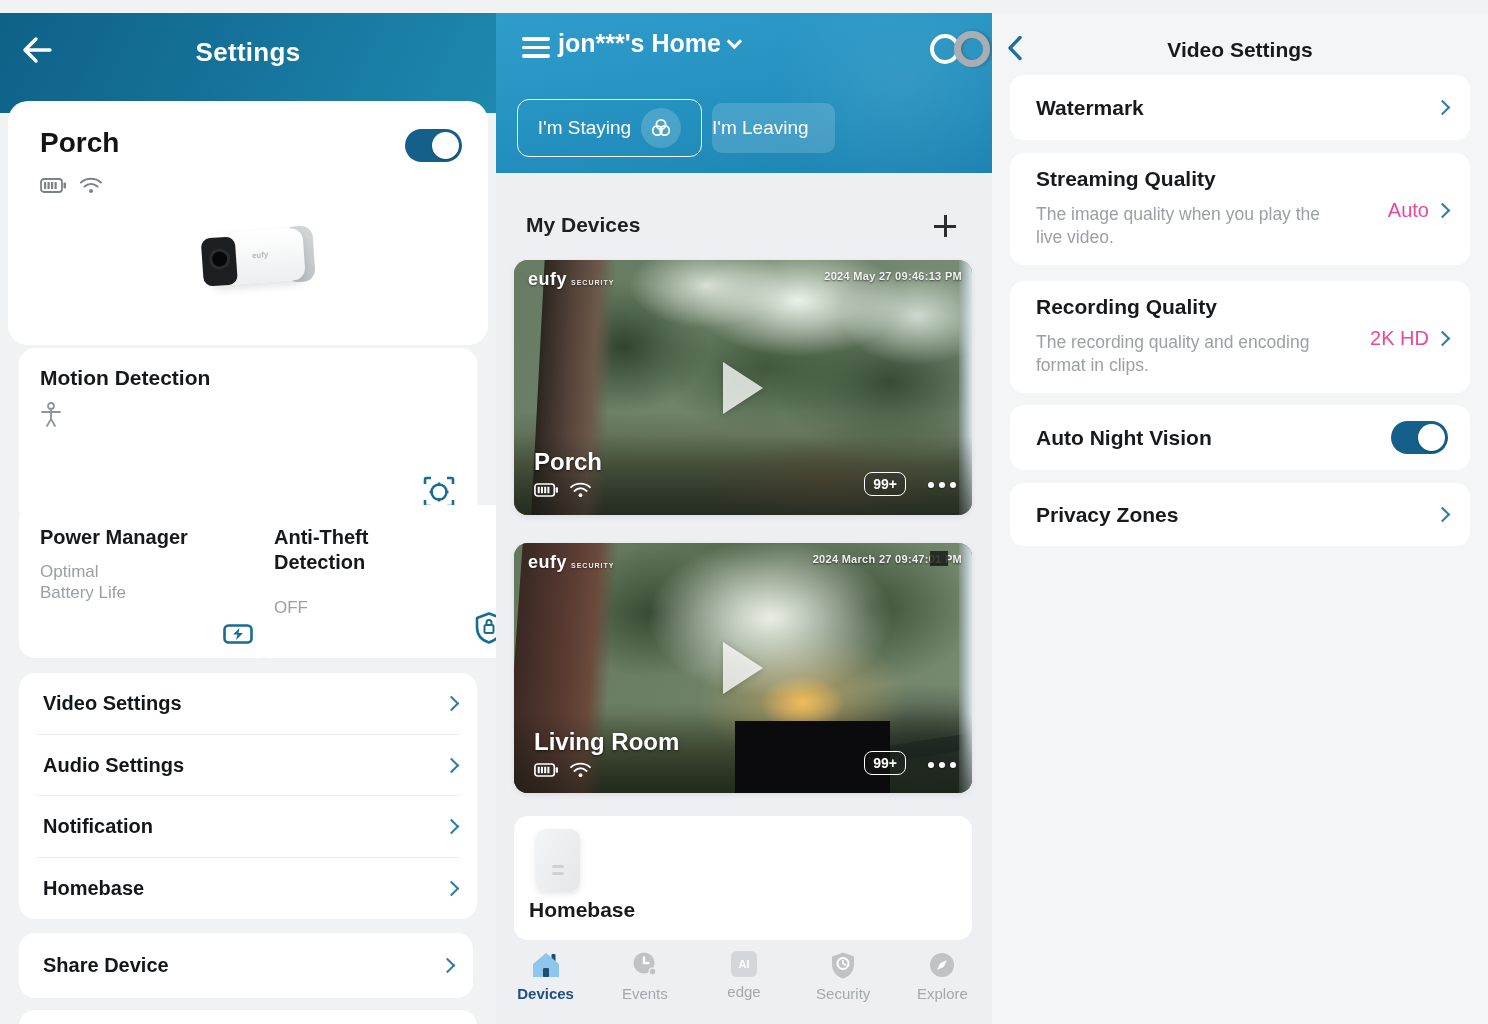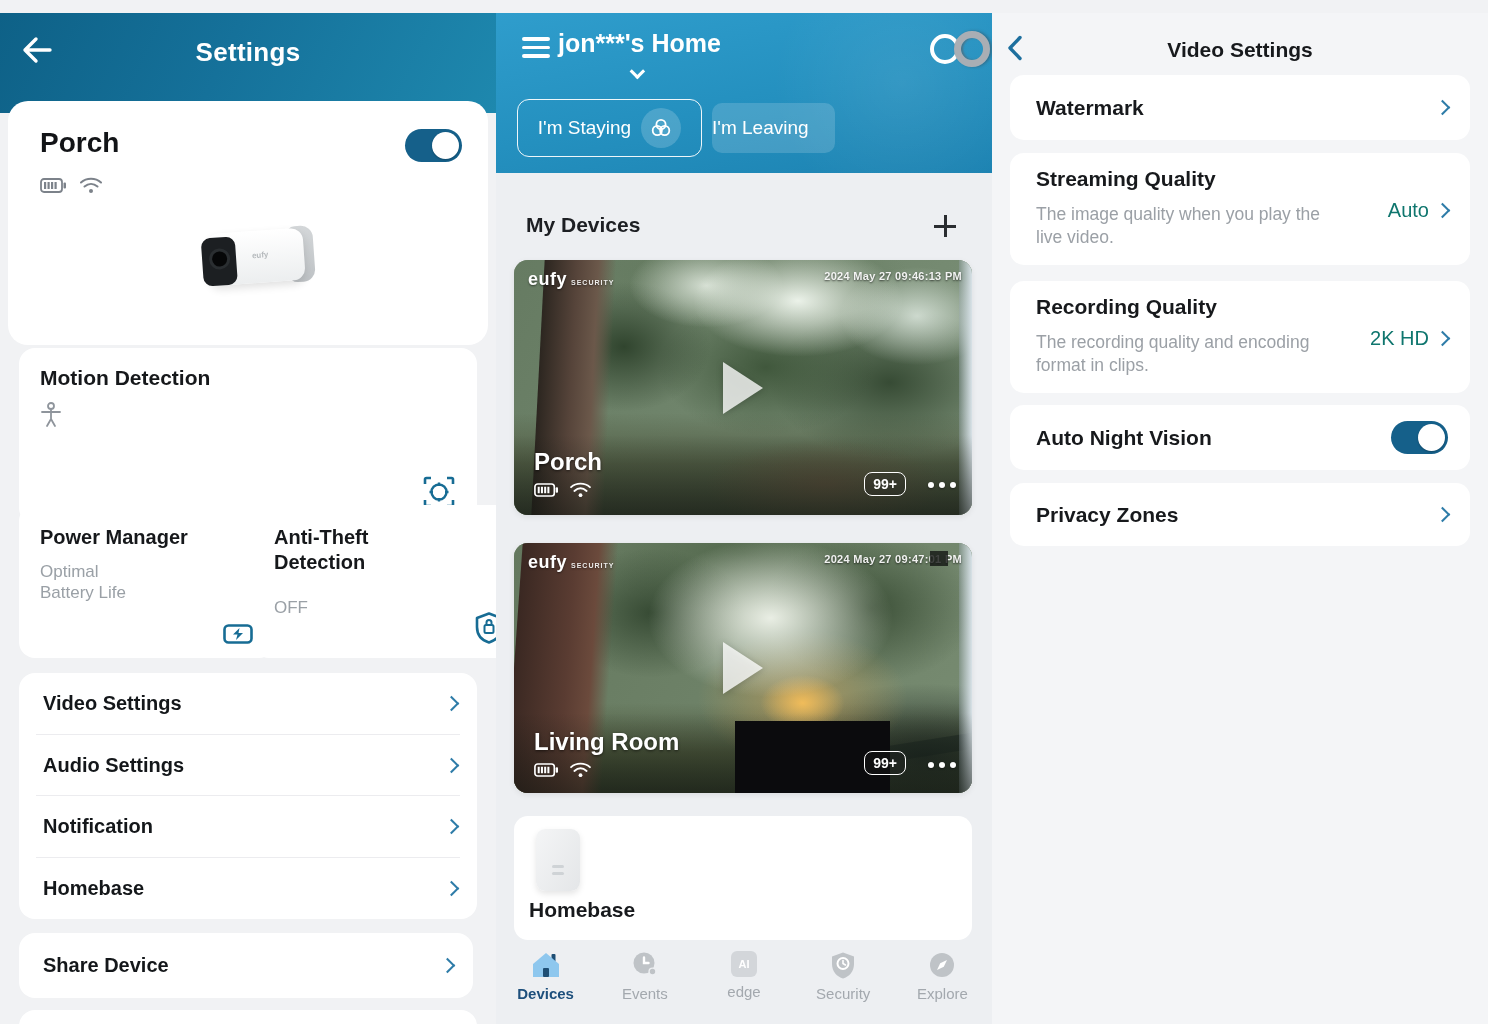--- a/index.html
+++ b/index.html
@@ -53,21 +53,21 @@
   .chev { width:11px; height:11px; border-top:2.5px solid #2e7ca8; border-right:2.5px solid #2e7ca8; transform:rotate(45deg); flex:0 0 auto; }
 
   
   #home-panel { left:496px; background:#edeff2; }
   .home-header { position:absolute; top:0; left:0; width:496px; height:160px;
     background:linear-gradient(170deg,#2f9dcc 0%,#2490bf 55%,#1d83b2 100%); overflow:hidden; }
   .header-deco { position:absolute; right:-40px; top:-60px; width:260px; height:260px; border-radius:50%;
     background:radial-gradient(circle, rgba(255,255,255,.08), rgba(255,255,255,0) 70%); }
   .hamburger { position:absolute; left:26px; top:24px; width:28px; cursor:pointer; }
   .hamburger div { height:3.5px; background:#fff; border-radius:2px; margin-bottom:5px; }
-  .home-title { position:absolute; left:62px; top:16px; color:#fff; font-size:25px; font-weight:bold; display:flex; align-items:center; gap:10px; cursor:pointer;flex-direction:column; }
+  .home-title { position:absolute; left:62px; top:16px; color:#fff; font-size:25px; font-weight:bold; display:flex; align-items:center; gap:10px; cursor:pointer; }
   .chev-down { width:11px; height:11px; border-left:3px solid #fff; border-bottom:3px solid #fff; transform:rotate(-45deg) translateY(-3px); }
   .rings-logo { position:absolute; right:2px; top:16px; width:60px; height:42px; }
   .ring-a { position:absolute; left:0; top:5px; width:30px; height:30px; border:4.5px solid #fff; border-radius:50%; }
   .ring-b { position:absolute; left:24px; top:2px; width:36px; height:36px; border:7px solid #a9aeb4; border-radius:50%;
     box-shadow: inset 2px 0 2px rgba(90,95,100,.6), 2px 0 3px rgba(60,70,80,.5); }
   .stay-btn { position:absolute; left:21px; top:86px; width:185px; height:58px; border:1.5px solid rgba(255,255,255,.92);
     border-radius:12px; display:flex; align-items:center; justify-content:center; gap:10px; color:#fff; font-size:19px; cursor:pointer; }
   .stay-badge { width:40px; height:40px; border-radius:50%; background:rgba(255,255,255,.18); display:flex; align-items:center; justify-content:center; }
   .leave-btn { position:absolute; left:216px; top:90px; width:123px; height:50px; background:rgba(255,255,255,.16);
     border-radius:10px; display:flex; align-items:center; justify-content:flex-start; color:#fff; font-size:19px; cursor:pointer; }
@@ -145,21 +145,21 @@
 
   
   #video-panel { left:992px; background:#f4f5f7; }
   .vs-title { position:absolute; top:25px; left:0; width:100%; text-align:center; font-size:21px; font-weight:bold; color:#17191c; }
   .vs-back { position:absolute; left:14px; top:22px; cursor:pointer; }
   .vs-card { position:absolute; left:18px; width:460px; background:#fff; border-radius:14px; }
   .vs-row { display:flex; align-items:center; justify-content:space-between; height:100%; padding:0 22px 0 26px; cursor:pointer; }
   .vs-label { font-size:21px; font-weight:bold; color:#17191c; }
   .vs-desc { position:absolute; left:26px; top:50px; width:310px; font-size:17.5px; color:#9ba0a6; line-height:1.3; }
   .vs-value-wrap { position:absolute; right:22px; top:46px; display:flex; align-items:center; gap:8px; cursor:pointer; }
-  .vs-value { font-size:20px; color:#0f766e; }
+  .vs-value { font-size:20px; color:#ec4899; }
   .card-watermark { top:62px; height:65px; }
   .card-streaming { top:140px; height:112px; }
   .card-recording { top:268px; height:112px; }
   .card-night { top:392px; height:65px; }
   .card-privacy { top:470px; height:63px; }
   .vs-card-title { position:absolute; left:26px; top:14px; font-size:21px; font-weight:bold; color:#17191c; }
   .night-toggle { right:22px; top:16px; }
 </style>
 </head>
 <body>
@@ -345,21 +345,21 @@
         <div class="trunk trunk-living"></div>
         <div class="rail"></div>
         <div class="window-strip"></div>
         <div class="scene-vignette"></div>
         <div class="privacy-rect"></div>
       </div>
       <div class="wm">
         <span class="wm-brand">eufy</span>
         <span class="wm-sub">SECURITY</span>
       </div>
-      <div class="ts">2024 May 27 09:47:01 PM</div>
+      <div class="ts">2024 March 27 09:47:01 PM</div>
       <div class="ts-box"></div>
       <div class="play-tri"></div>
       <div class="dev-name" style="top:185px;">Living Room</div>
       <div class="dev-icons" style="top:219px;">
         <svg width="24" height="14" viewBox="0 0 26 15">
           <rect x="1" y="1" width="21" height="13" rx="3" fill="none" stroke="#fff" stroke-width="1.8"></rect>
           <rect x="23.5" y="4.5" width="2.5" height="6" rx="1" fill="#fff"></rect>
           <rect x="4" y="4" width="2.2" height="7" fill="#fff"></rect>
             <rect x="7.5" y="4" width="2.2" height="7" fill="#fff"></rect>
           <rect x="11" y="4" width="2.2" height="7" fill="#fff"></rect>

